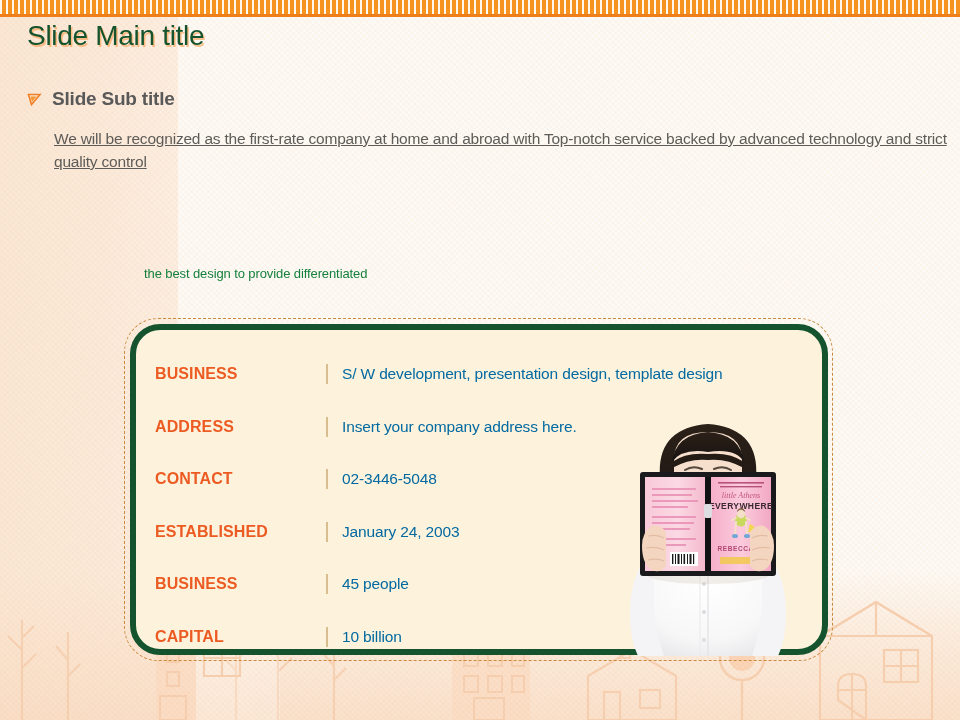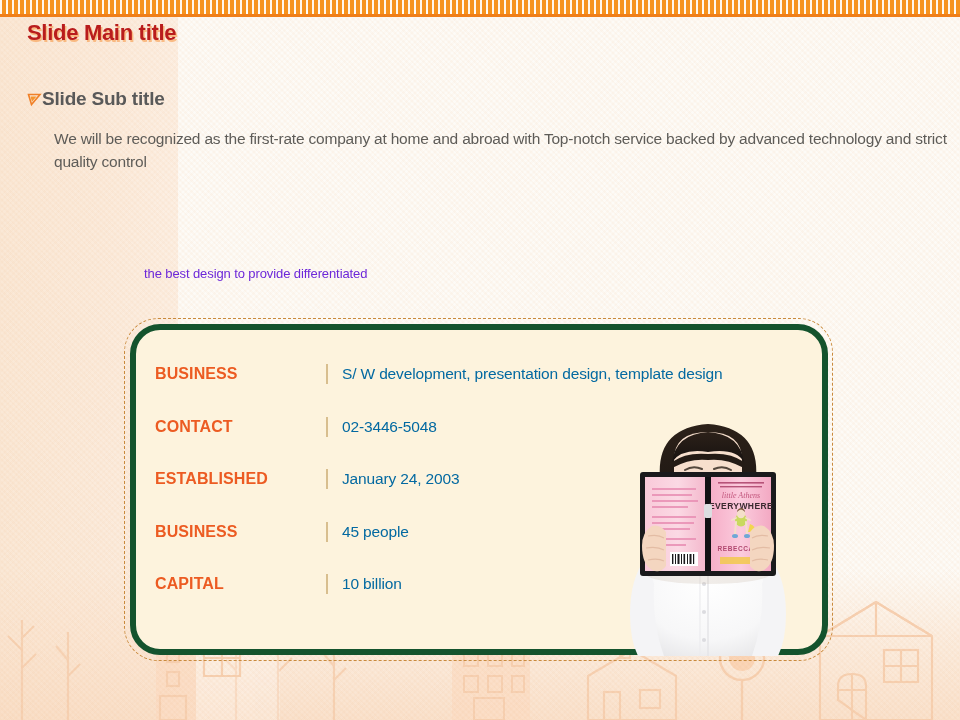--- a/index.html
+++ b/index.html
@@ -58,51 +58,51 @@
         rgba(255,255,255,0) 0 6px, rgba(255,255,255,.85) 6px 8px, rgba(255,255,255,0) 8px 12px);
   }
   .ruler-base{
     position:absolute; left:0; top:14px; width:960px; height:3px;
     background:#F07F19;
   }
 
   
   .main-title{
     position:absolute; left:27px; top:20px;
-    font-size:22px; font-weight:bold;
-    color:#b91c1c;
+    font-size:28px; font-weight:normal;
+    color:#14532d;
     letter-spacing:-.3px;
     text-shadow:1.5px 1.5px 0 rgba(247,148,60,.55);
     white-space:nowrap;
   }
 
   .sub-row{
     position:absolute; left:27px; top:88px;
-    display:flex; align-items:center; 
+    display:flex; align-items:center; gap:10px;
   }
   .sub-bullet{
     width:15px; height:15px; position:relative; flex:0 0 auto;
   }
   .sub-bullet svg{ display:block; }
   .sub-title{
     font-size:19px; font-weight:bold; color:#595959;
     letter-spacing:-.2px; white-space:nowrap;
   }
 
   .lead{
     position:absolute; left:54px; top:127px;
     width:900px;
     font-size:15.5px; line-height:23px;
-    color:#5E5C58; letter-spacing:-.2px;
+    color:#5E5C58; letter-spacing:-.2px;text-decoration:underline;
   }
 
   .caption{
     position:absolute; left:139px; top:264px;
     font-size:13px; line-height:19px;
-    color:#6d28d9; letter-spacing:-.1px;
+    color:#15803d; letter-spacing:-.1px;
   }
   .caption .first{ padding-left:5px; display:block; }
 
   
   .panel-dashed{
     position:absolute; left:124px; top:318px;
     width:709px; height:343px;
     border:1px dashed #C98A3C;
     border-radius:34px;
   }
@@ -253,20 +253,25 @@
   <div class="panel-dashed"></div>
   <div class="panel">
     <div class="rows">
 
       <div class="row">
         <div class="row-label">BUSINESS</div>
         <div class="row-sep"></div>
         <div class="row-value">S/ W development, presentation design, template design</div>
       </div>
 
+      <div class="row">
+        <div class="row-label">ADDRESS</div>
+        <div class="row-sep"></div>
+        <div class="row-value">Insert your company address here.</div>
+      </div>
 
       <div class="row">
         <div class="row-label">CONTACT</div>
         <div class="row-sep"></div>
         <div class="row-value">02-3446-5048</div>
       </div>
 
       <div class="row">
         <div class="row-label">ESTABLISHED</div>
         <div class="row-sep"></div>

